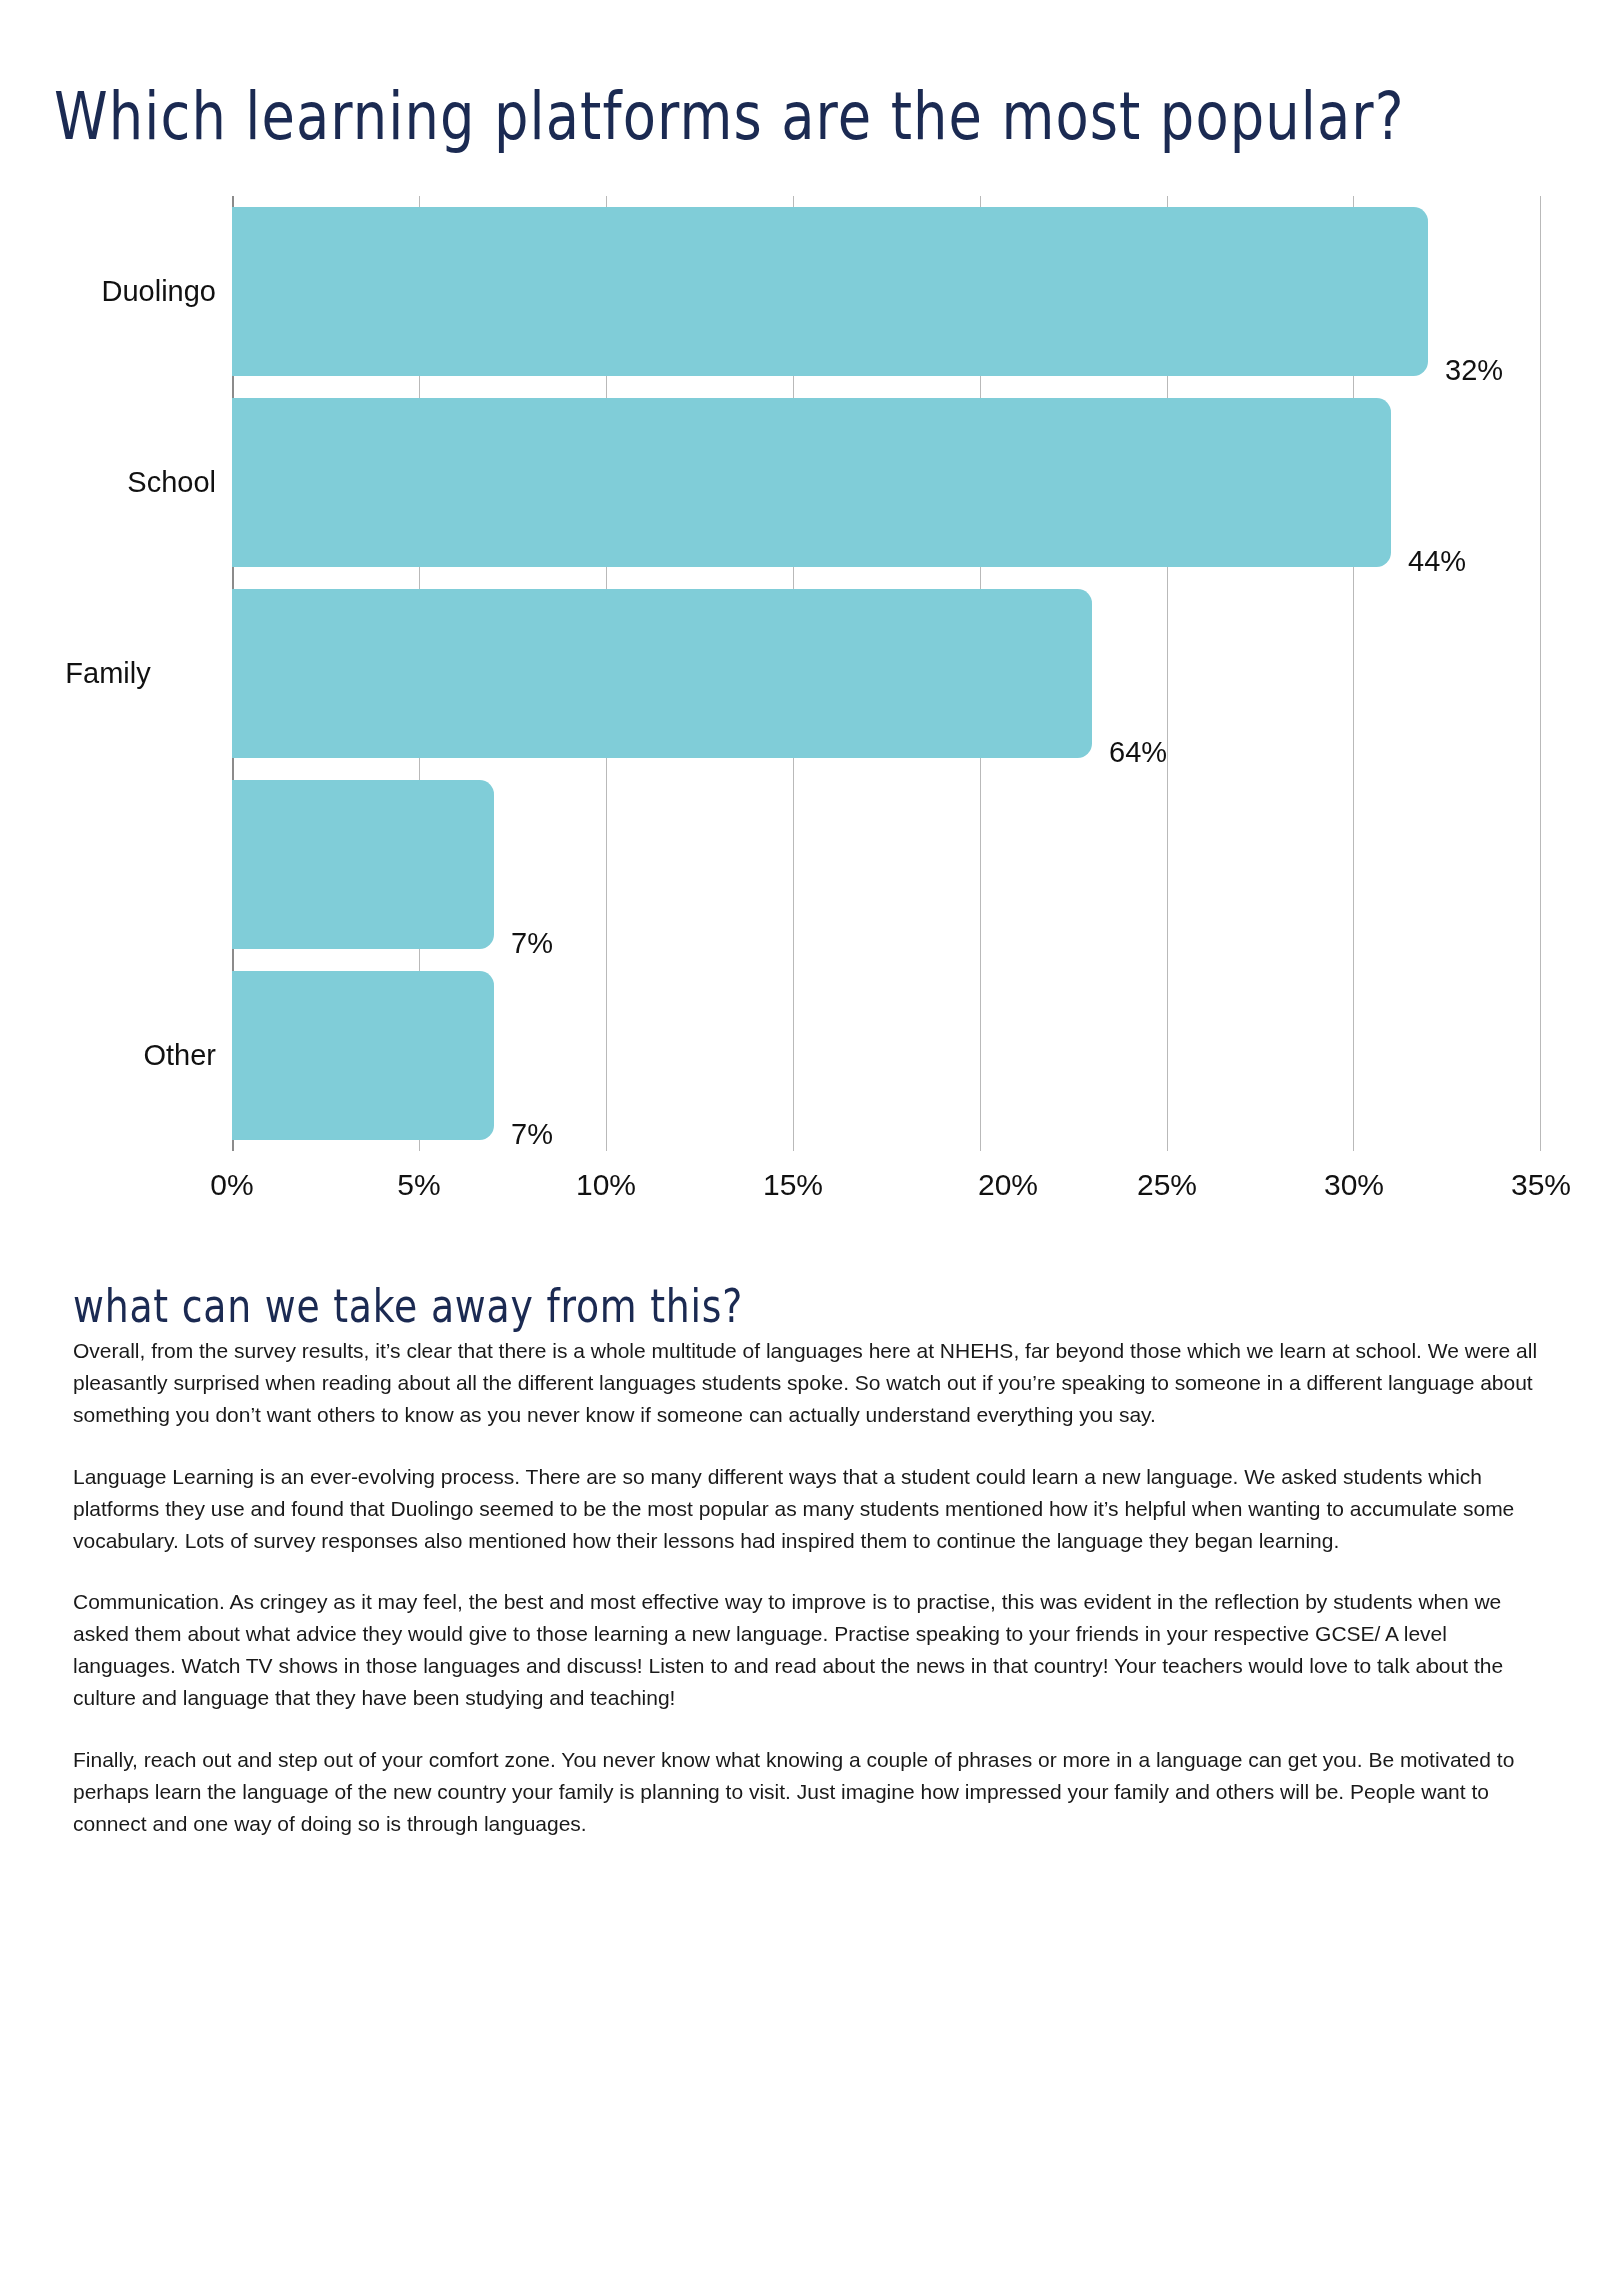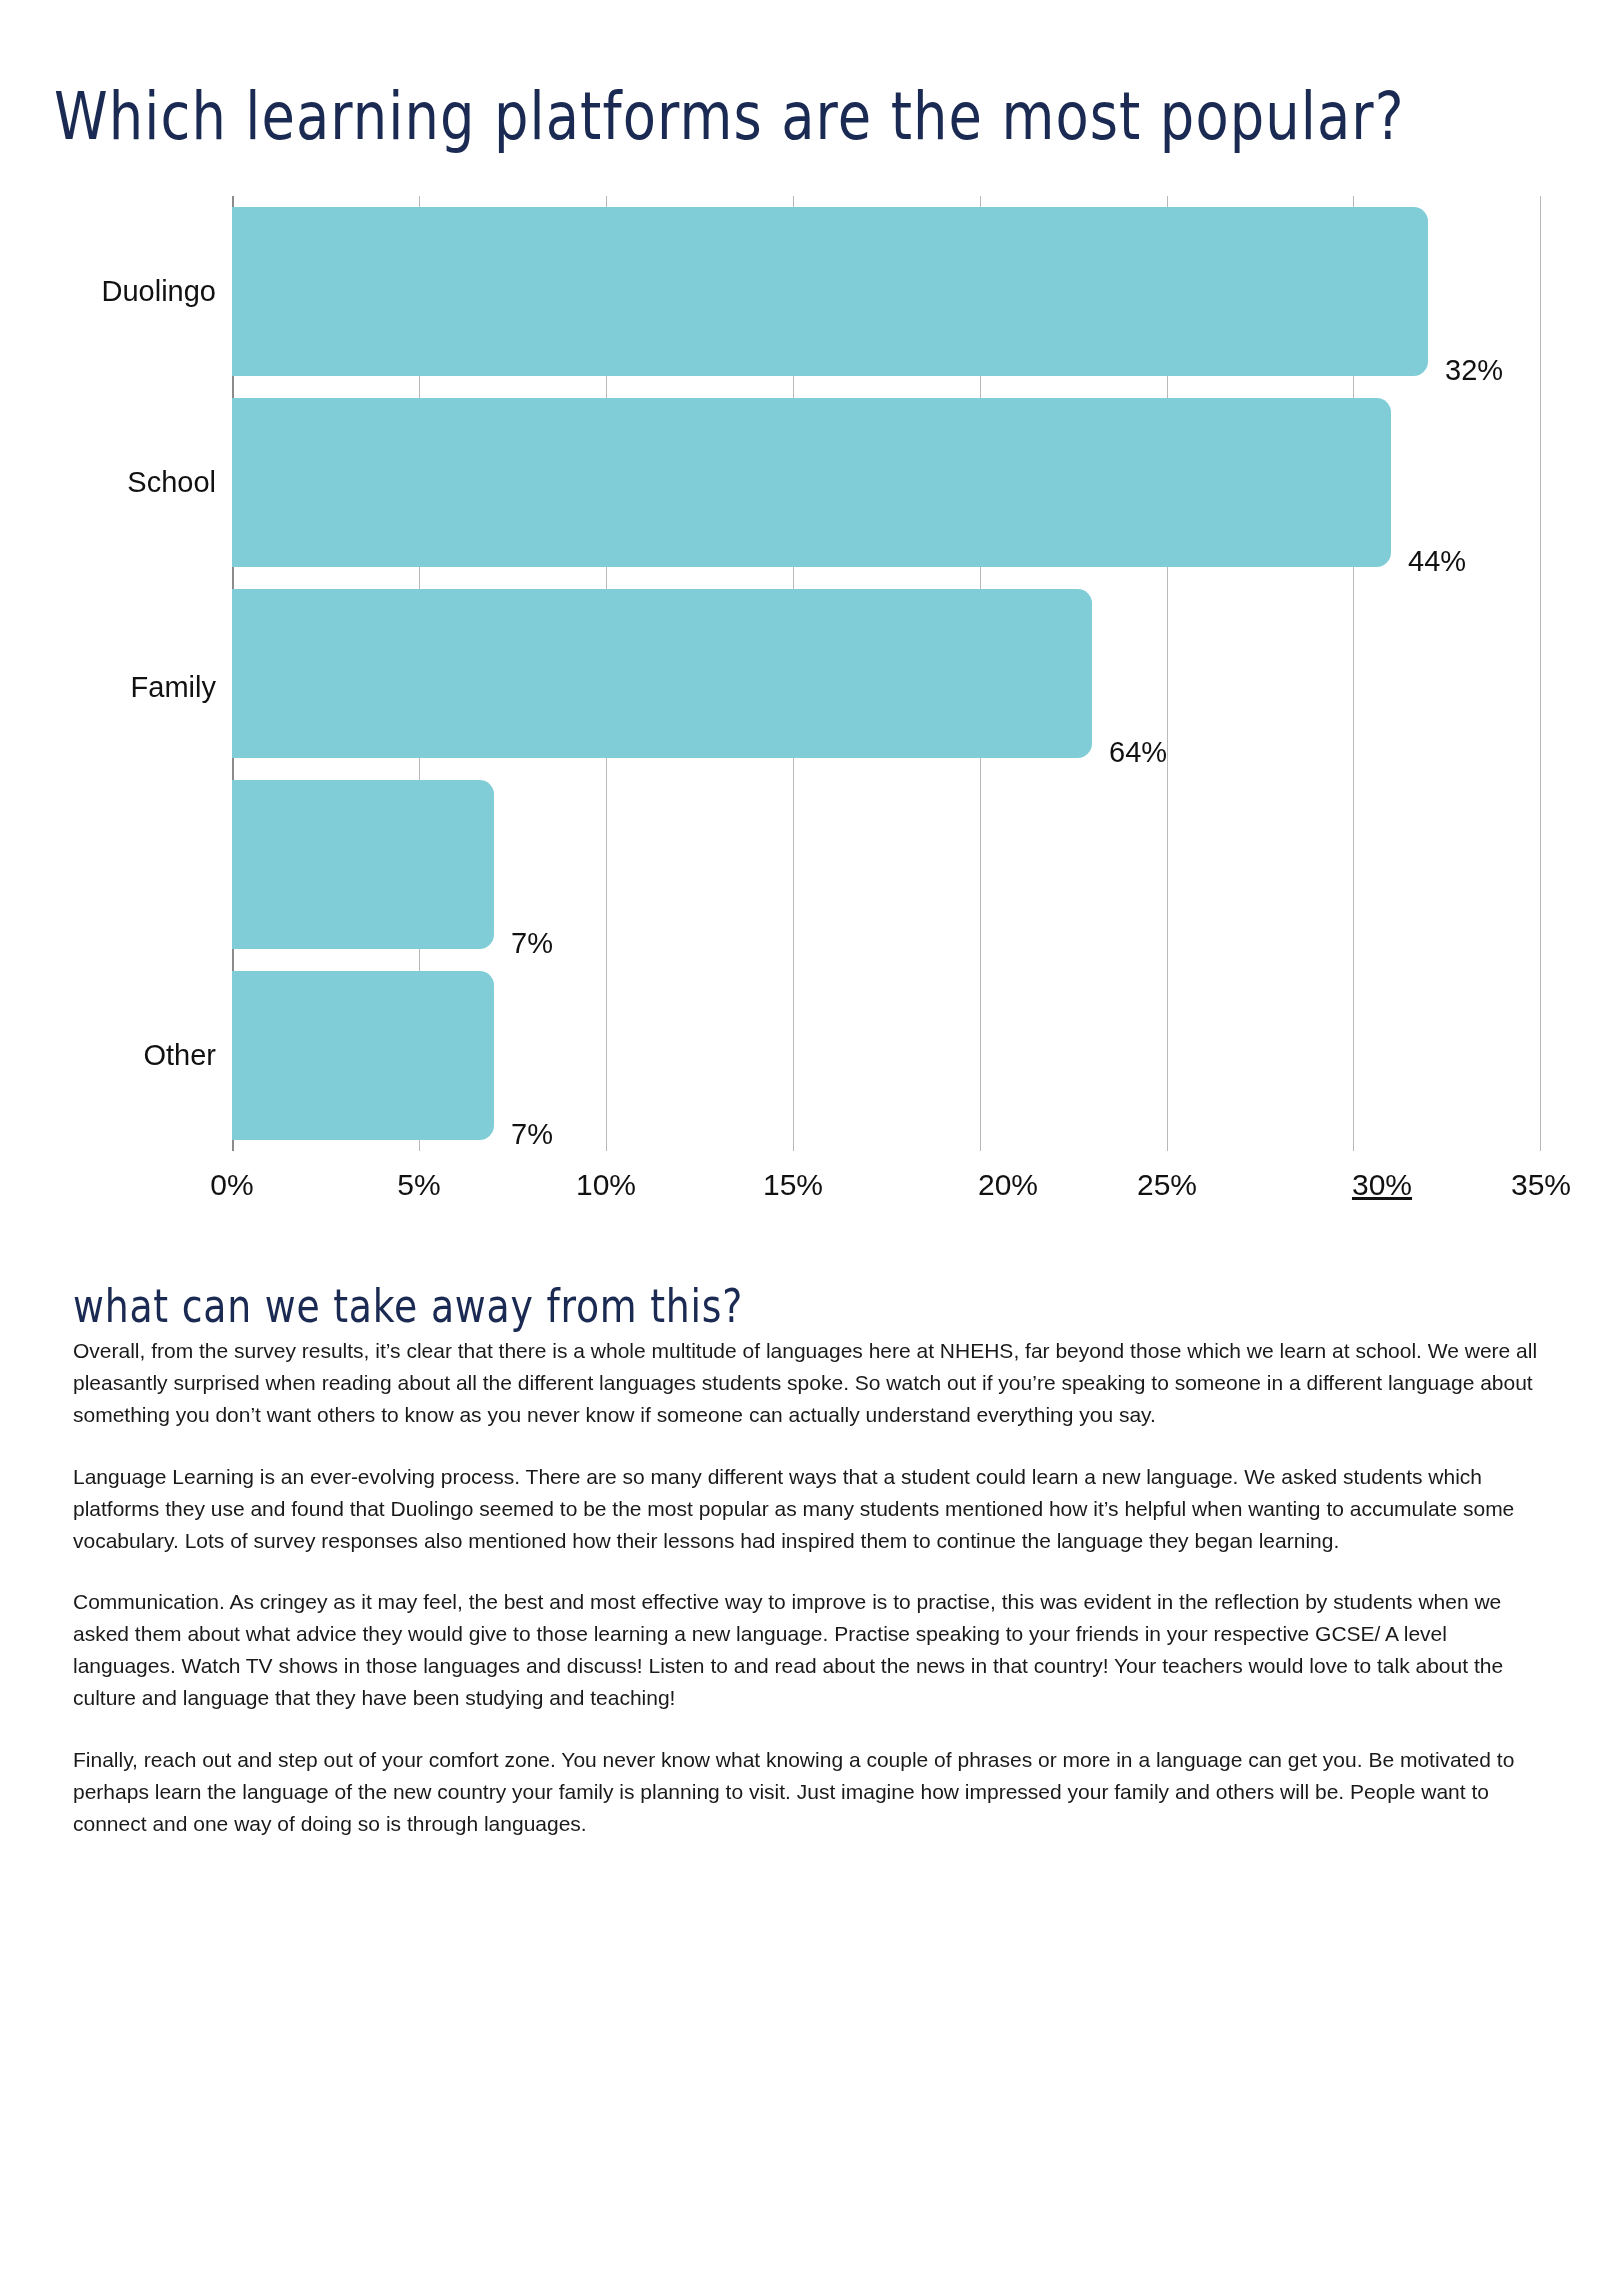--- a/index.html
+++ b/index.html
@@ -139,21 +139,21 @@
 </head>
 <body>
 
 <h1 id="page-title" class="title-hand">Which learning platforms are the most popular?</h1>
 
 <div id="chart">
 
   <div class="ylabels">
       <div class="ylabel" style="top: 96px; padding-left: 7px;">Duolingo</div>
       <div class="ylabel" style="top: 287px;">School</div>
-      <div class="ylabel" style="top: 492px;">Family</div>
+      <div class="ylabel" style="top: 478px; text-align: center;">Family</div>
       <div class="ylabel" style="top: 860px;">Other</div>
     </div>
 
   <div class="plot-area">
       <div class="gridline axis0" style="left: 0px;"></div>
       <div class="gridline" style="left: 187px;"></div>
       <div class="gridline" style="left: 374px;"></div>
       <div class="gridline" style="left: 561px;"></div>
       <div class="gridline" style="left: 748px;"></div>
       <div class="gridline" style="left: 935px;"></div>
@@ -180,21 +180,21 @@
     <div class="value-label" style="left: 1408px; top: 545px;">44%</div>
     <div class="value-label" style="left: 1109px; top: 736px;">64%</div>
     <div class="value-label" style="left: 511px; top: 927px;">7%</div>
     <div class="value-label" style="left: 511px; top: 1118px;">7%</div>
     <div class="xtick" style="left: 232px;">0%</div>
     <div class="xtick" style="left: 419px;">5%</div>
     <div class="xtick" style="left: 606px;">10%</div>
     <div class="xtick" style="left: 793px;">15%</div>
     <div class="xtick" style="left: 1008px;">20%</div>
     <div class="xtick" style="left: 1167px;">25%</div>
-    <div class="xtick" style="left: 1382px; text-decoration: underline;">30%</div>
+    <div class="xtick" style="left: 1354px;">30%</div>
     <div class="xtick" style="left: 1541px;">35%</div>
   </div>
 
 <h2 id="takeaway-heading" class="title-hand">what can we take away from this?</h2>
 
 <div id="body-copy">
     <p>Overall, from the survey results, it’s clear that there is a whole multitude of languages here at NHEHS, far beyond those which we learn at school. We were all pleasantly surprised when reading about all the different languages students spoke. So watch out if you’re speaking to someone in a different language about something you don’t want others to know as you never know if someone can actually understand everything you say.</p>
     <p>Language Learning is an ever-evolving process. There are so many different ways that a student could learn a new language. We asked students which platforms they use and found that Duolingo seemed to be the most popular as many students mentioned how it’s helpful when wanting to accumulate some vocabulary. Lots of survey responses also mentioned how their lessons had inspired them to continue the language they began learning.</p>
     <p>Communication. As cringey as it may feel, the best and most effective way to improve is to practise, this was evident in the reflection by students when we asked them about what advice they would give to those learning a new language. Practise speaking to your friends in your respective GCSE/ A level languages. Watch TV shows in those languages and discuss! Listen to and read about the news in that country! Your teachers would love to talk about the culture and language that they have been studying and teaching!</p>
     <p>Finally, reach out and step out of your comfort zone. You never know what knowing a couple of phrases or more in a language can get you. Be motivated to perhaps learn the language of the new country your family is planning to visit. Just imagine how impressed your family and others will be. People want to connect and one way of doing so is through languages.</p>

